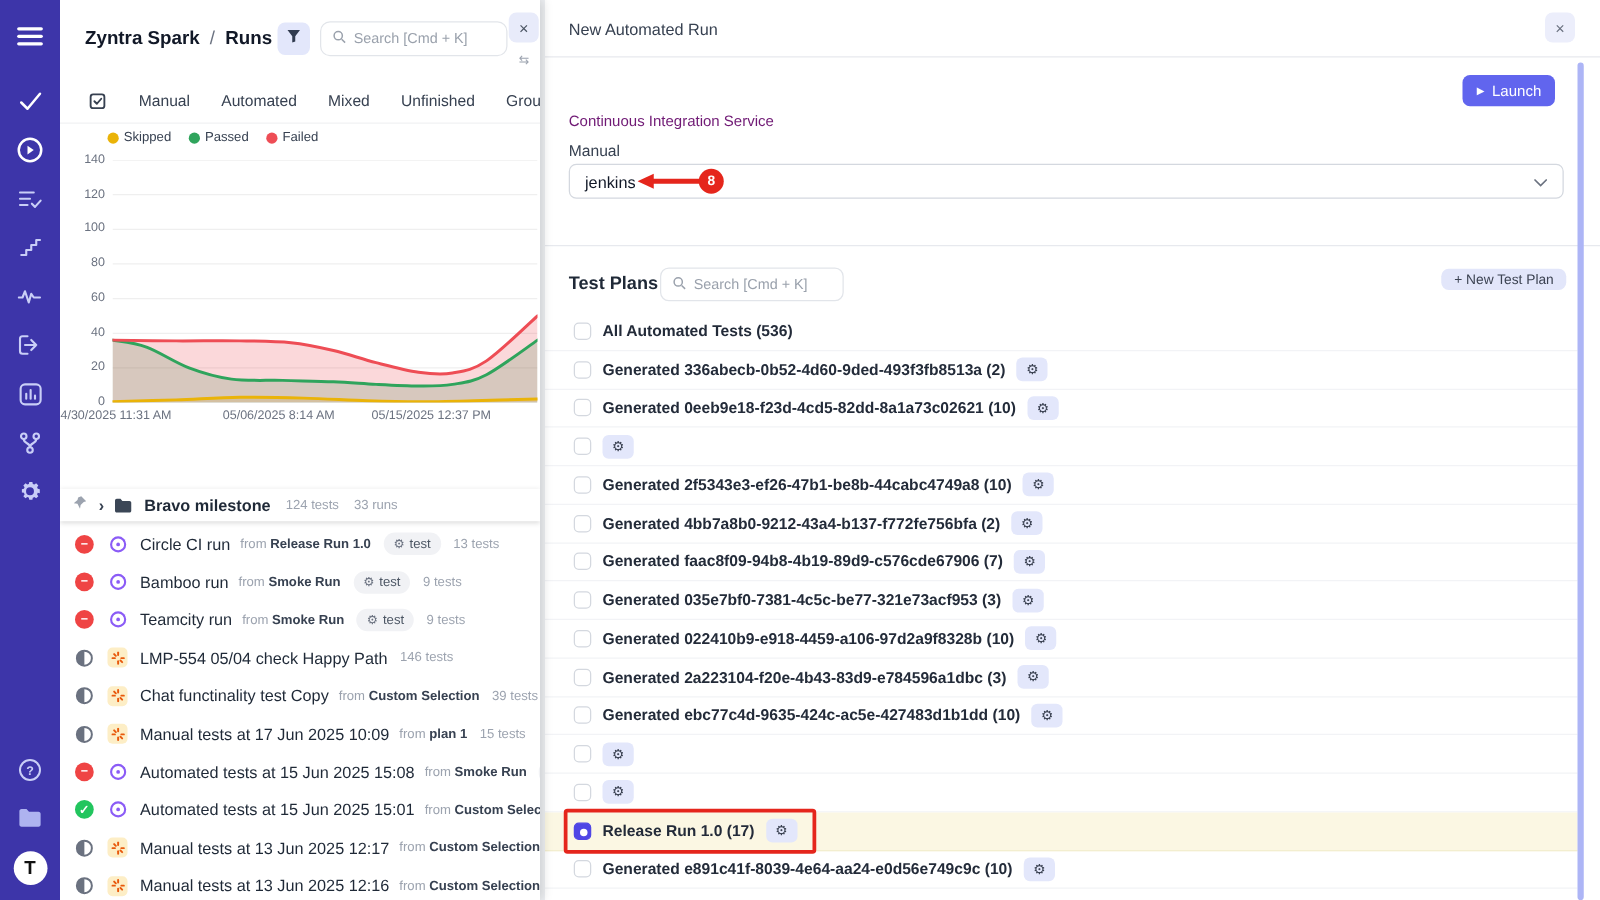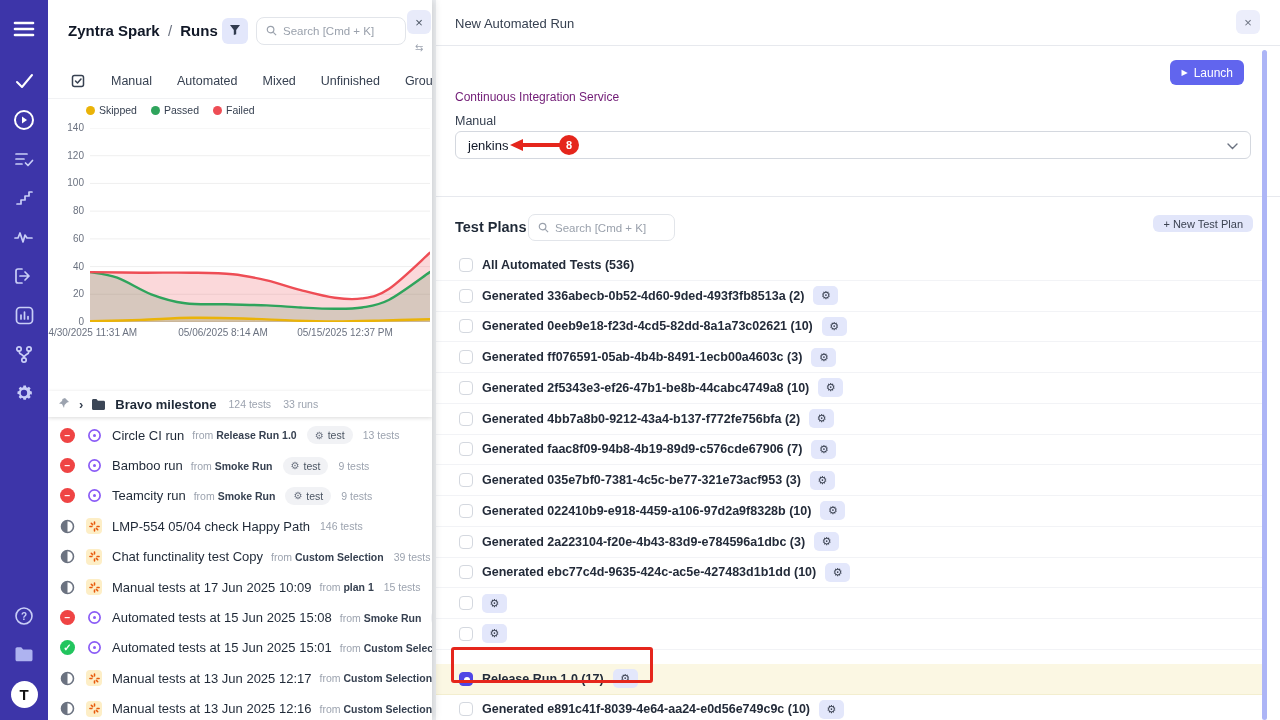--- a/index.html
+++ b/index.html
@@ -93,21 +93,21 @@
     justify-content:center; }
   .rp-divider2 { position:absolute; left:0; top:196px; width:100%; border-bottom:1px solid #e7e9ee; }
   .tp-heading { position:absolute; left:19px; top:219px; font-size:14.5px; font-weight:700; color:#1f2937; }
   .tp-search { left:92px; top:214px; width:147px; height:27px; border-radius:7px; }
   .new-plan-btn { position:absolute; right:27px; top:215px; height:17px; padding:0 10px; background:#e2e6fa;
     border:0; border-radius:6px; font-size:11px; color:#3c4352; cursor:pointer;
     font-family:"Liberation Sans",sans-serif; }
   .plans-list { position:absolute; left:0; top:250px; right:18px; }
   .plan-row { height:30.75px; display:flex; align-items:center; padding-left:23px;
     border-bottom:1px solid #f2f3f6; cursor:pointer; }
-  .plan-row.hl { background:#fbf7e3; border-bottom-color:#f3eecf;margin-top:14px; }
+  .plan-row.hl { background:#fbf7e3; border-bottom-color:#f3eecf; }
   .cbx { width:14px; height:14px; border:1px solid #d4d8df; border-radius:4px; background:#fff; flex:0 0 14px;
     cursor:pointer; position:relative; }
   .cbx.checked { background:#4f46e5; border-color:#4f46e5; }
   .cbx.checked::after { content:""; position:absolute; left:4px; top:4px; width:6px; height:6px;
     border-radius:50%; background:#fff; }
   .plan-label { margin-left:9px; font-size:12.5px; font-weight:600; color:#232b39; white-space:nowrap; }
   .gear-btn { margin-left:9px; width:25px; height:19px; background:#e3e7fb; border-radius:5px; border:0;
     color:#3b4252; font-size:11px; display:flex; align-items:center; justify-content:center; cursor:pointer; }
   .red-rect { position:absolute; left:451px; top:647px; width:202px; height:36px; border:3px solid #e5261c;
     border-radius:3px; z-index:50; pointer-events:none; }
@@ -554,21 +554,20 @@
       </div>
       <div class="plan-row">
         <span class="cbx"></span>
         <span class="plan-label">Generated 0eeb9e18-f23d-4cd5-82dd-8a1a73c02621 (10)</span>
         <button class="gear-btn">
           <span>⚙</span>
         </button>
       </div>
       <div class="plan-row">
         <span class="cbx"></span>
-        <span class="plan-label">Generated ff076591-05ab-4b4b-8491-1ecb00a4603c (3)</span>
         <button class="gear-btn">
           <span>⚙</span>
         </button>
       </div>
       <div class="plan-row">
         <span class="cbx"></span>
         <span class="plan-label">Generated 2f5343e3-ef26-47b1-be8b-44cabc4749a8 (10)</span>
         <button class="gear-btn">
           <span>⚙</span>
         </button>

